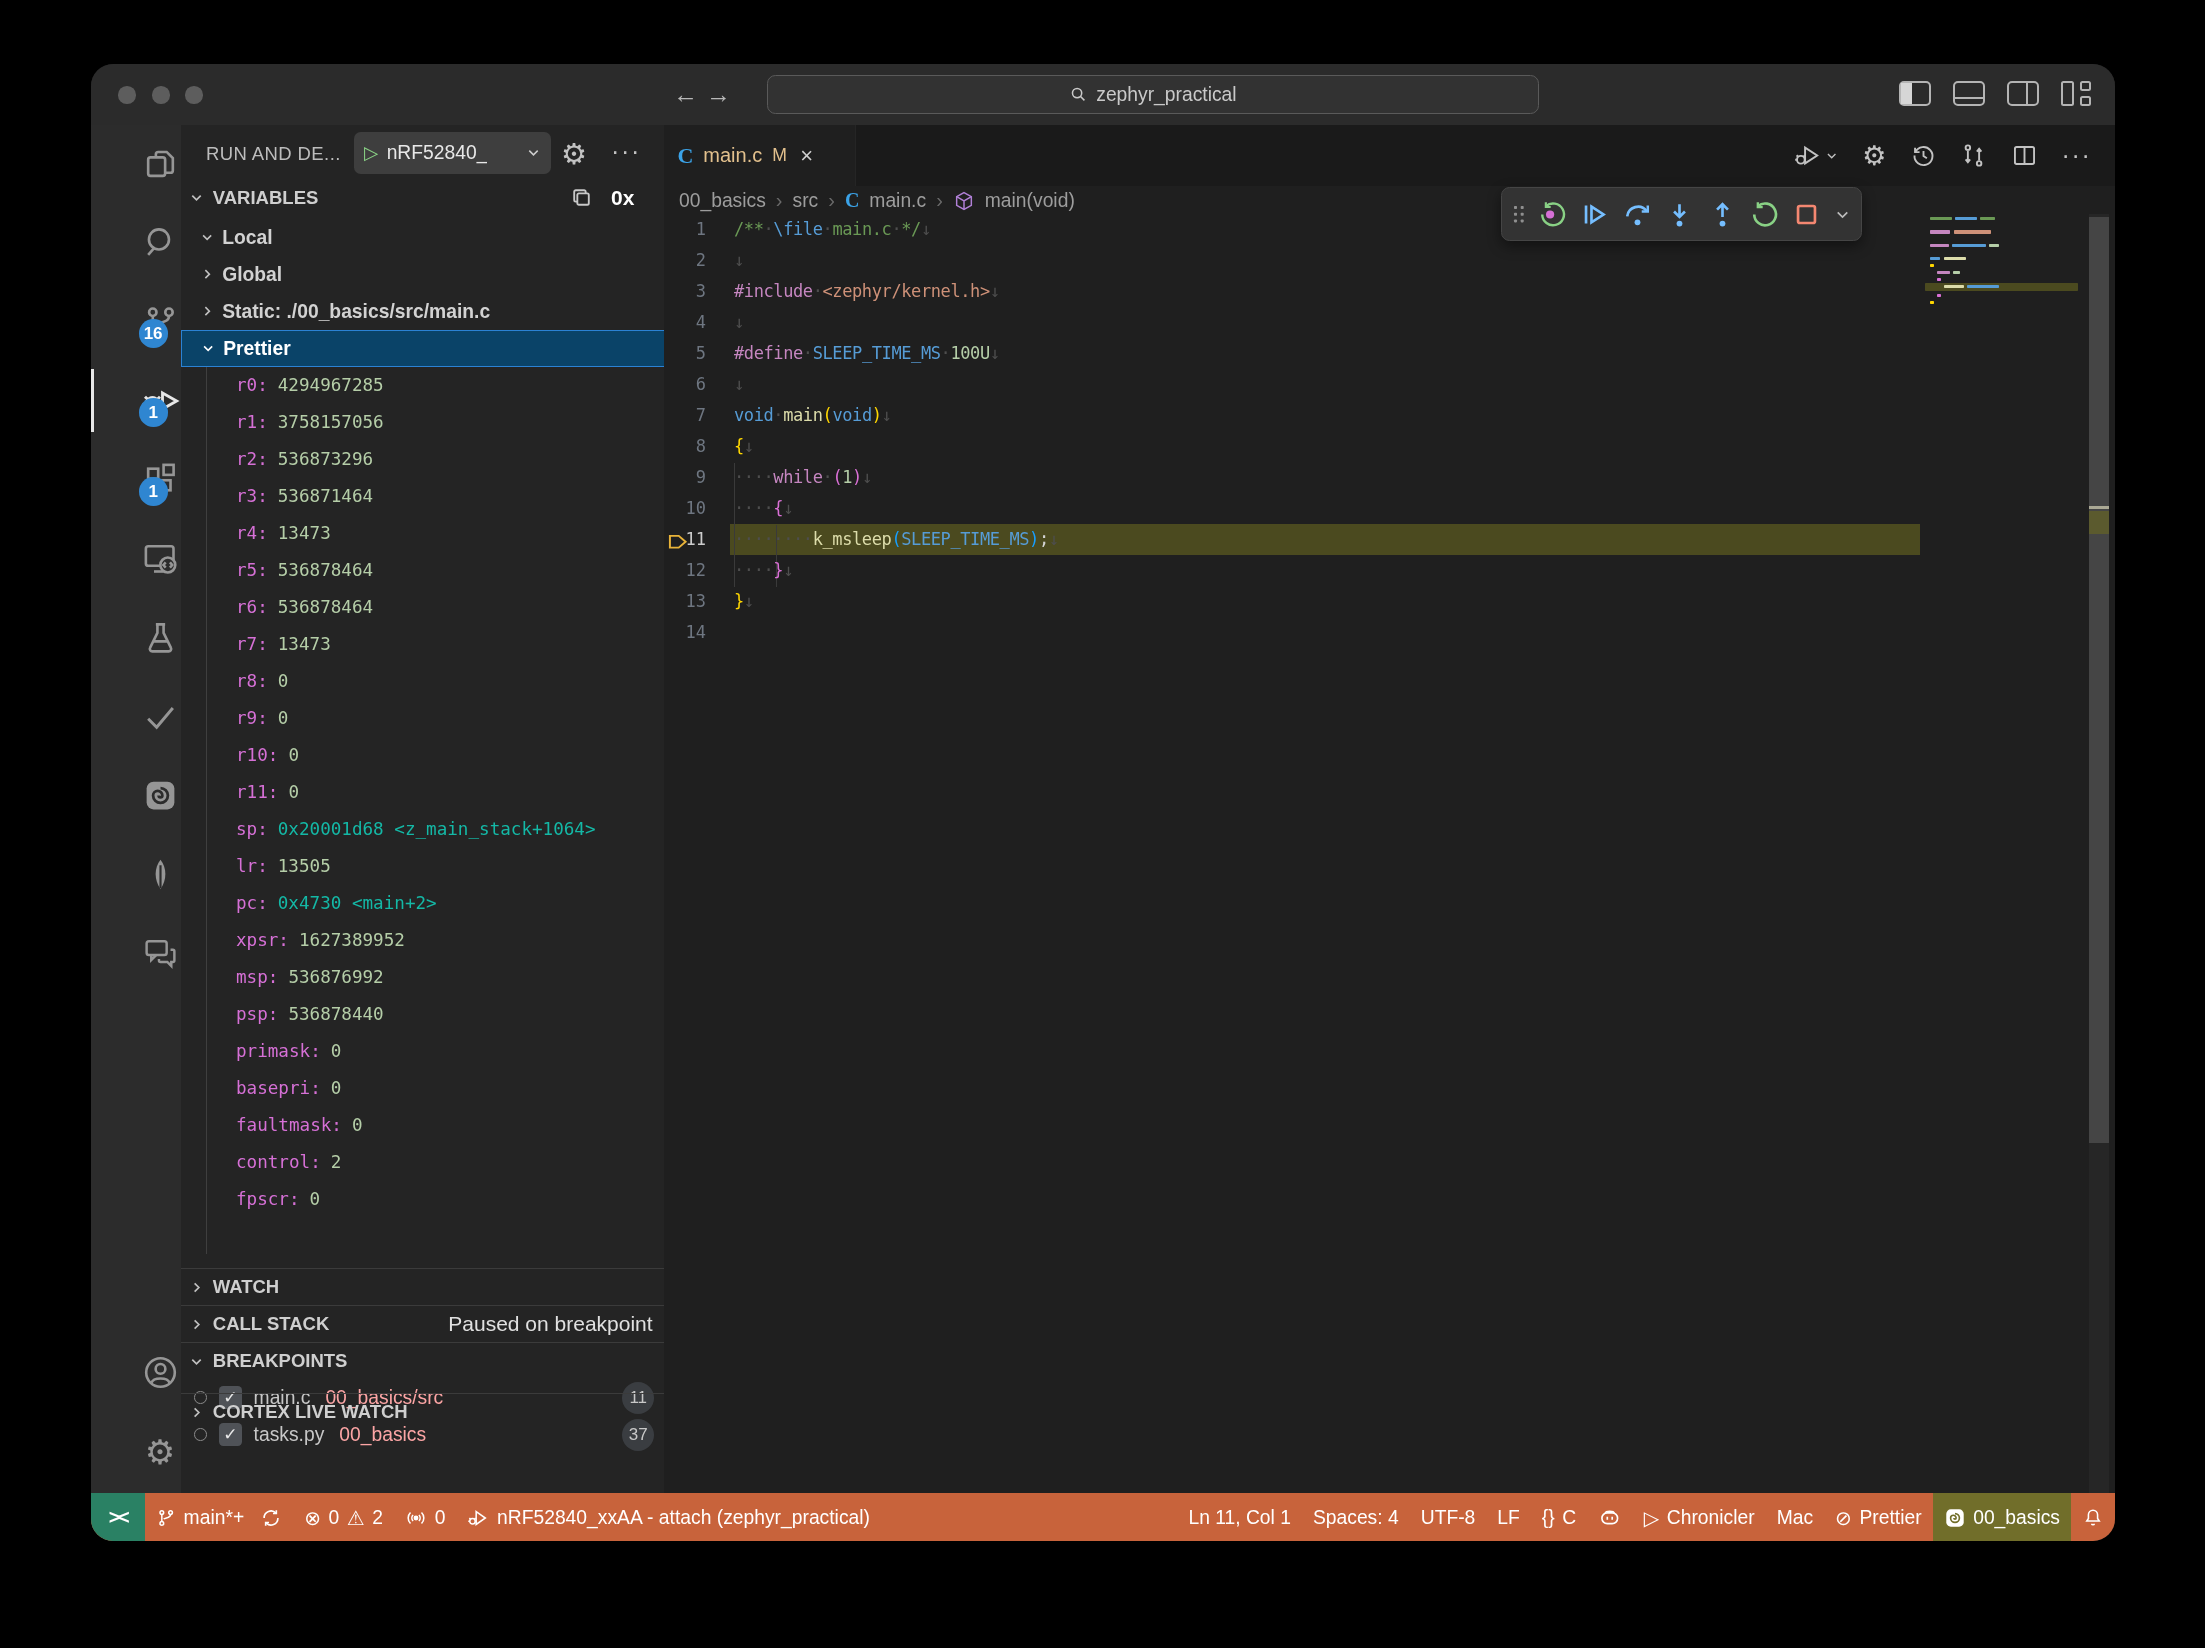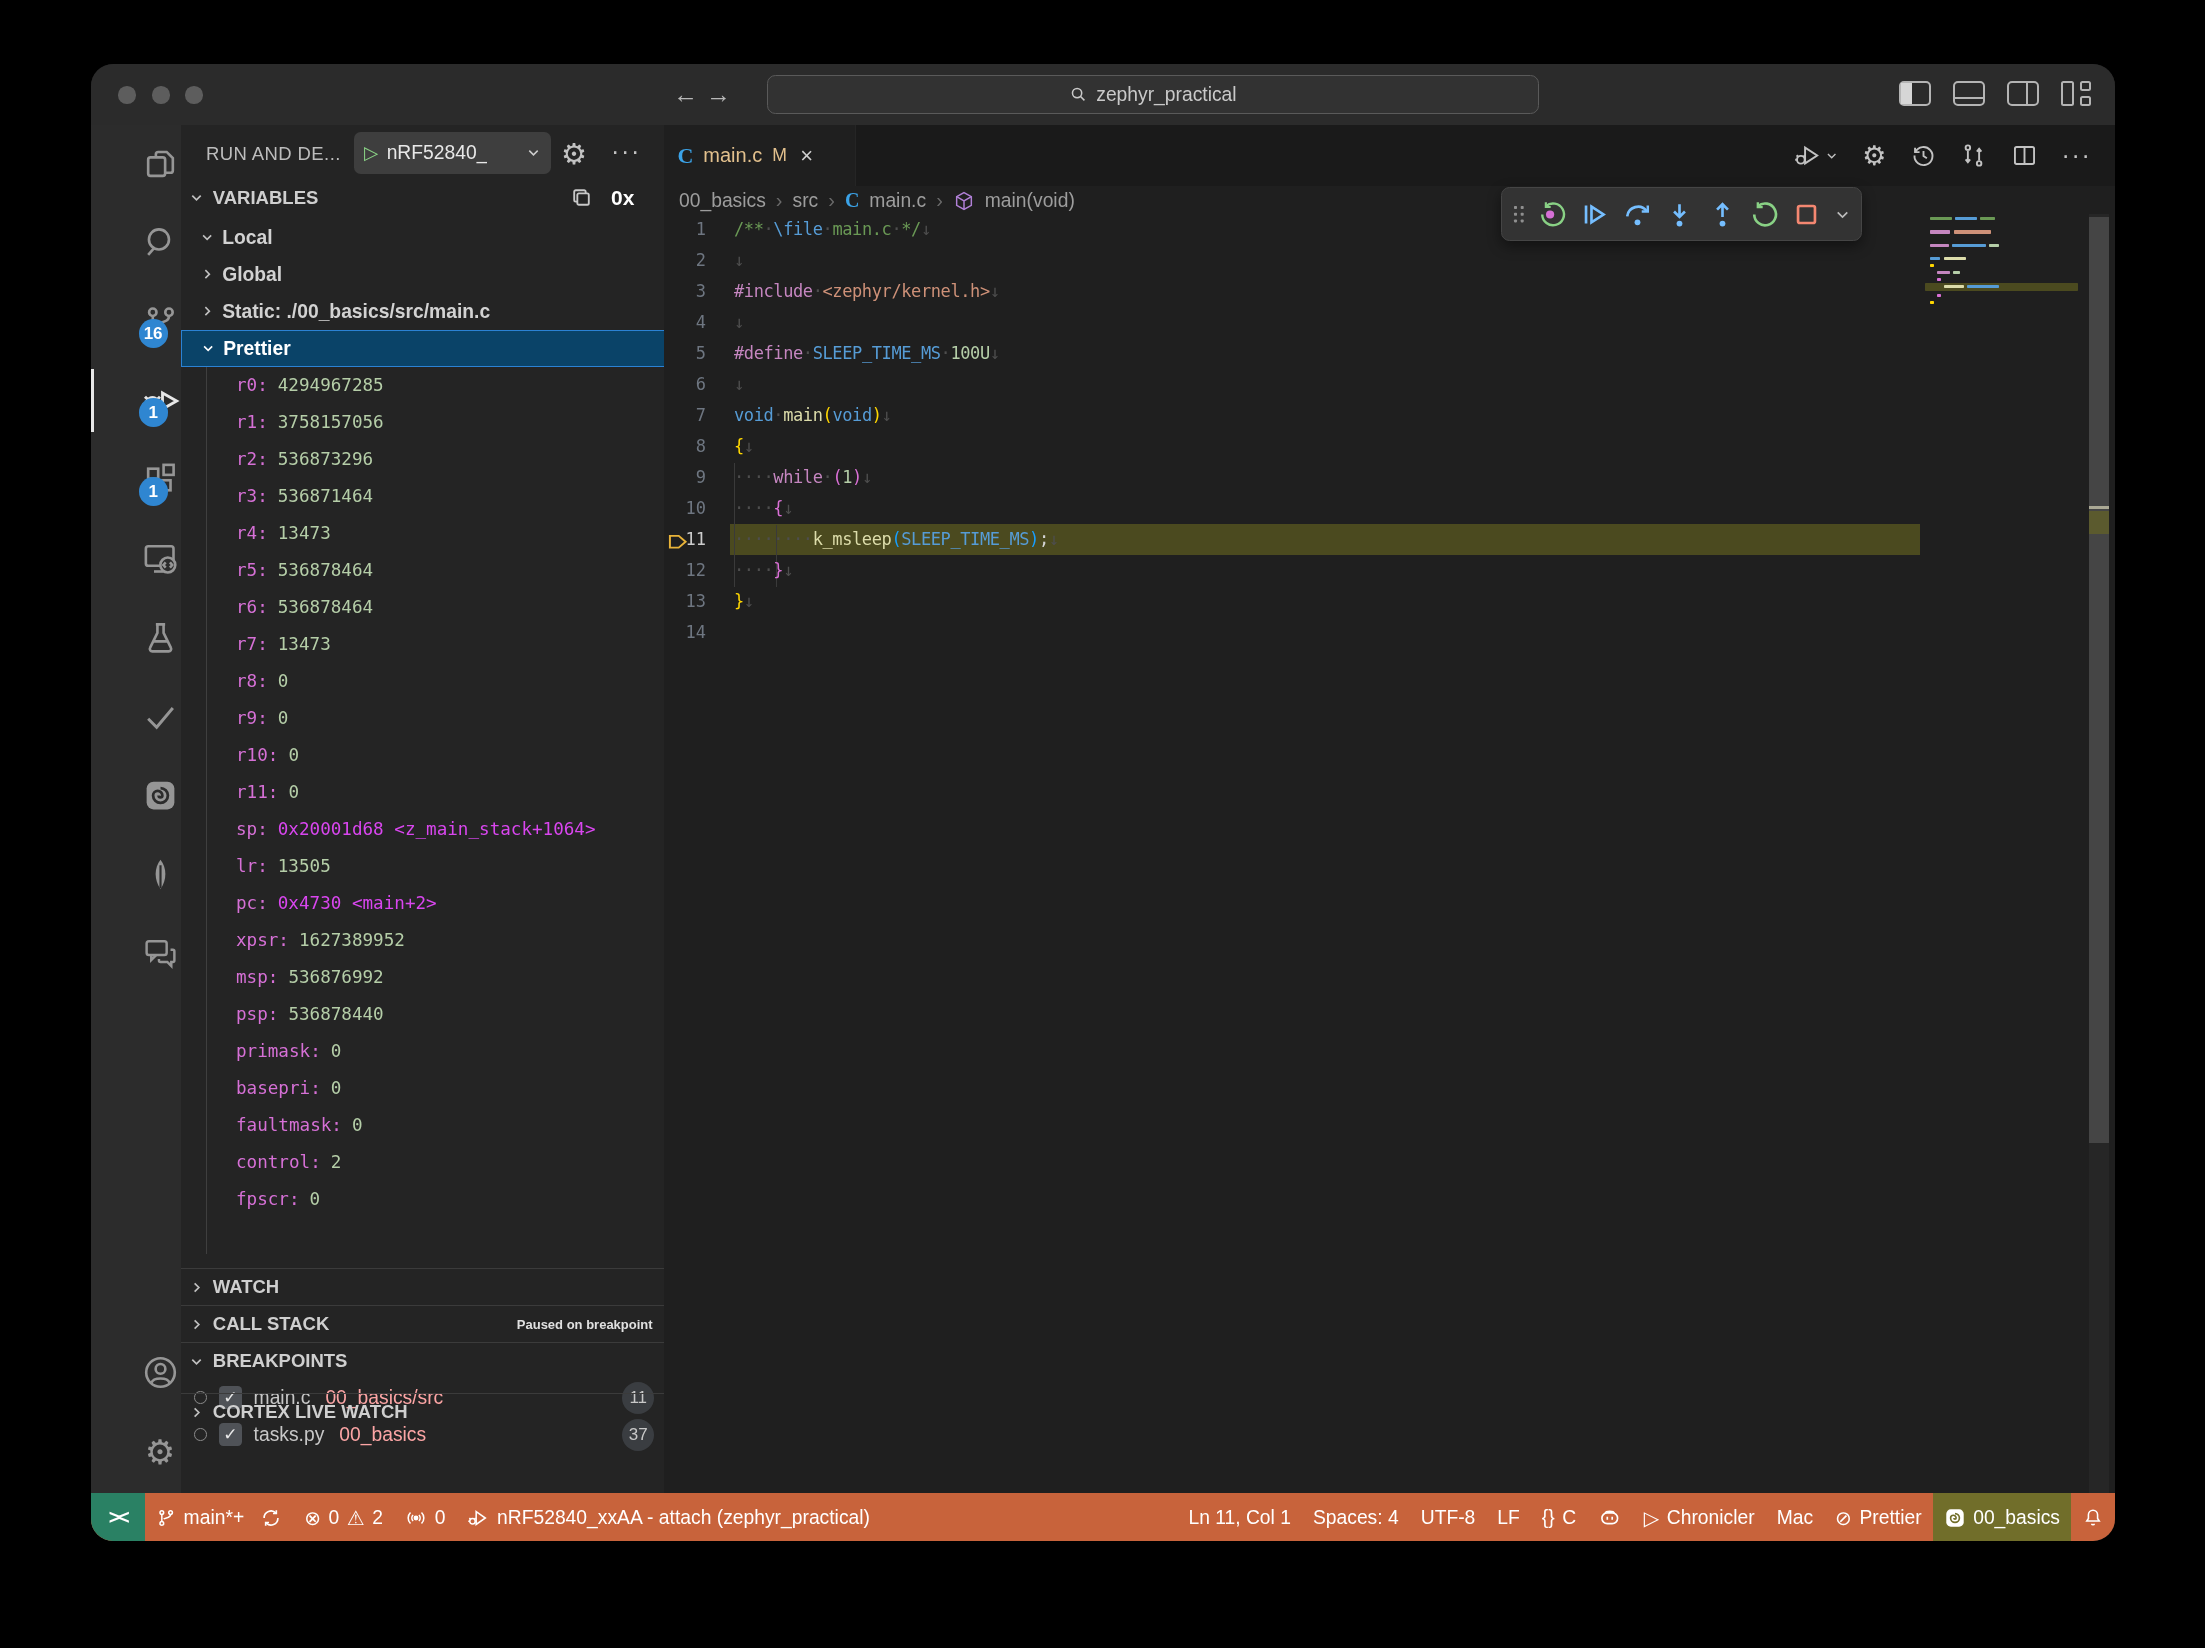--- a/index.html
+++ b/index.html
@@ -38,23 +38,23 @@
   .sect-head{position:absolute;left:0;width:100%;height:37px;display:flex;align-items:center;font-weight:bold;font-size:18.5px;color:#cfcfcf;}
   .sect-head .chev{margin:0 8.4px 0 8.4px;color:#c0c0c0;}
   .sep{border-top:0.8px solid #3b3b3b;}
   .scope-row{position:absolute;left:0;width:100%;height:37px;display:flex;align-items:center;font-weight:bold;font-size:19.3px;color:#d2d2d2;}
   .scope-row .chev{margin:0 8.4px 0 18.5px;color:#c0c0c0;}
   #row-registers{background:#0a4368;border:1.7px solid #2b82d4;}
   .reg-list{position:absolute;left:0;top:242px;width:100%;}
   .reg-row{height:37px;line-height:37px;padding-left:55px;font-family:"DejaVu Sans Mono",monospace;font-size:17.6px;white-space:pre;}
   .reg-name{color:#d670d6;}
   .reg-val{color:#b5cea8;margin-left:10px;}
-  .reg-val.dim{color:#d946ef;text-align:center;}
+  .reg-val.dim{color:#14b8a6;text-align:center;}
   #tree-guide{position:absolute;left:25px;top:242px;width:0.8px;height:887px;background:#3f3f3f;}
-  .cs-status{margin-left:auto;margin-right:13.4px;font-size:13px;color:#e0e0e0;font-weight:bold;}
+  .cs-status{margin-left:auto;margin-right:13.4px;font-size:21px;color:#e0e0e0;font-weight:normal;}
   .bp-row{position:absolute;left:0;width:100%;height:37px;display:flex;align-items:center;font-size:19.3px;color:#ababab;}
   .bp-circle{width:12.6px;height:12.6px;border:1.7px solid #8a8a8a;border-radius:50%;margin:0 11.8px 0 13.4px;}
   .bp-check{width:23px;height:23px;background:#4f5257;border-radius:4.2px;color:#e8e8e8;font-size:17px;display:flex;align-items:center;justify-content:center;margin-right:11.8px;}
   .bp-file{color:#c7c7c7;}
   .bp-path{color:#fca5a5;margin-left:15px;}
   .bp-badge{margin-left:auto;margin-right:11.8px;width:32px;height:32px;border-radius:16px;background:#3a3d41;color:#c8c8c8;font-size:17px;display:flex;align-items:center;justify-content:center;}
   
   #editor{position:absolute;left:573px;top:61px;width:1451px;height:1368px;background:#1f1f1f;}
   #tabstrip{position:absolute;left:0;top:0;width:100%;height:61px;background:#1a1a1a;}
   #tab-main{position:absolute;left:0;top:0;width:192px;height:61px;background:#1f1f1f;border-right:0.8px solid #252525;display:flex;align-items:center;gap:10px;padding:0 13.4px;}

